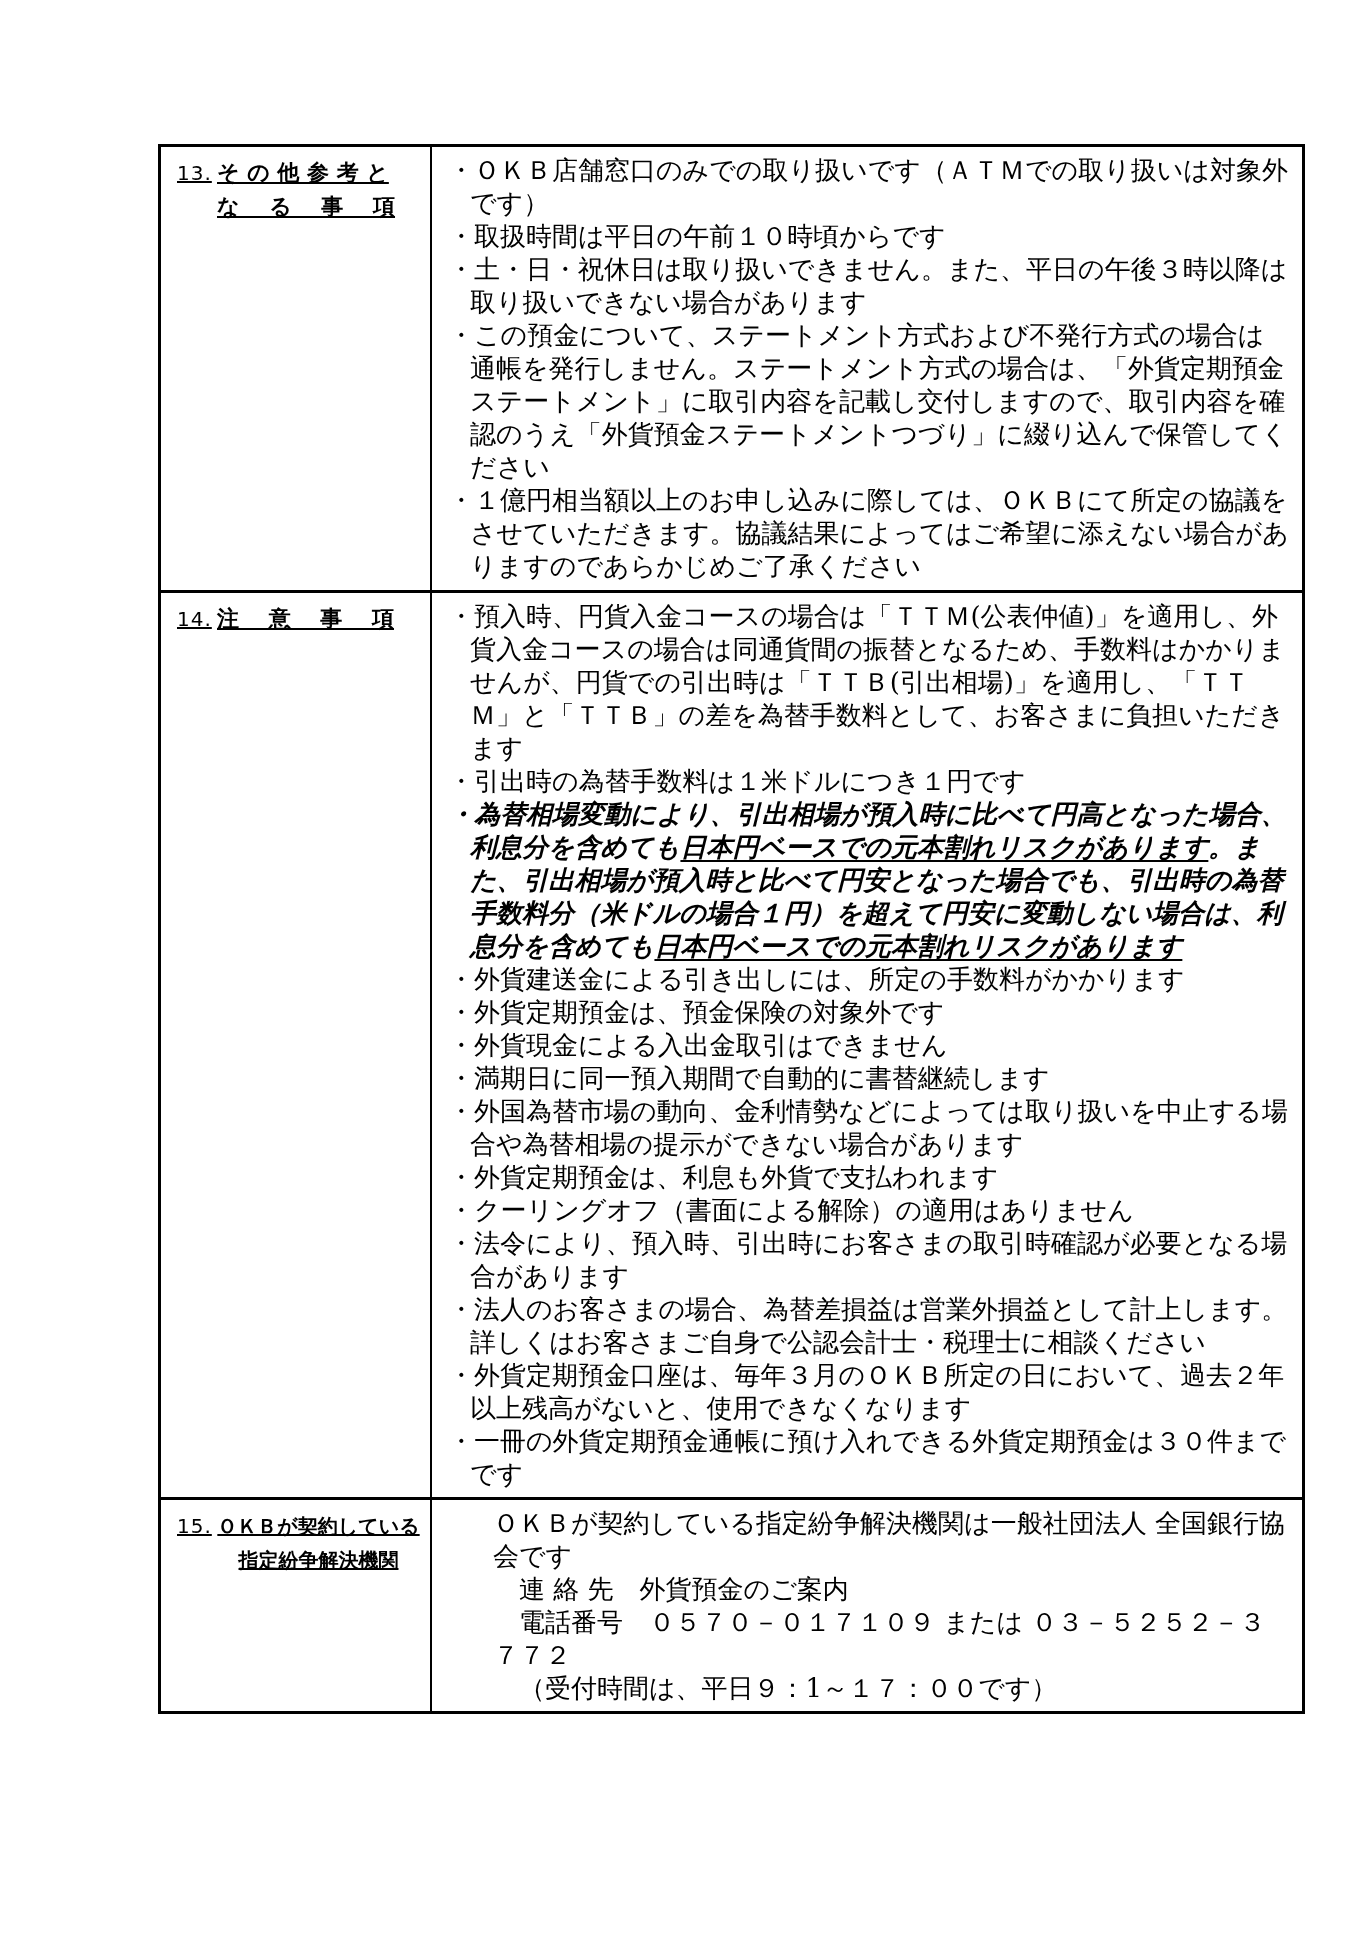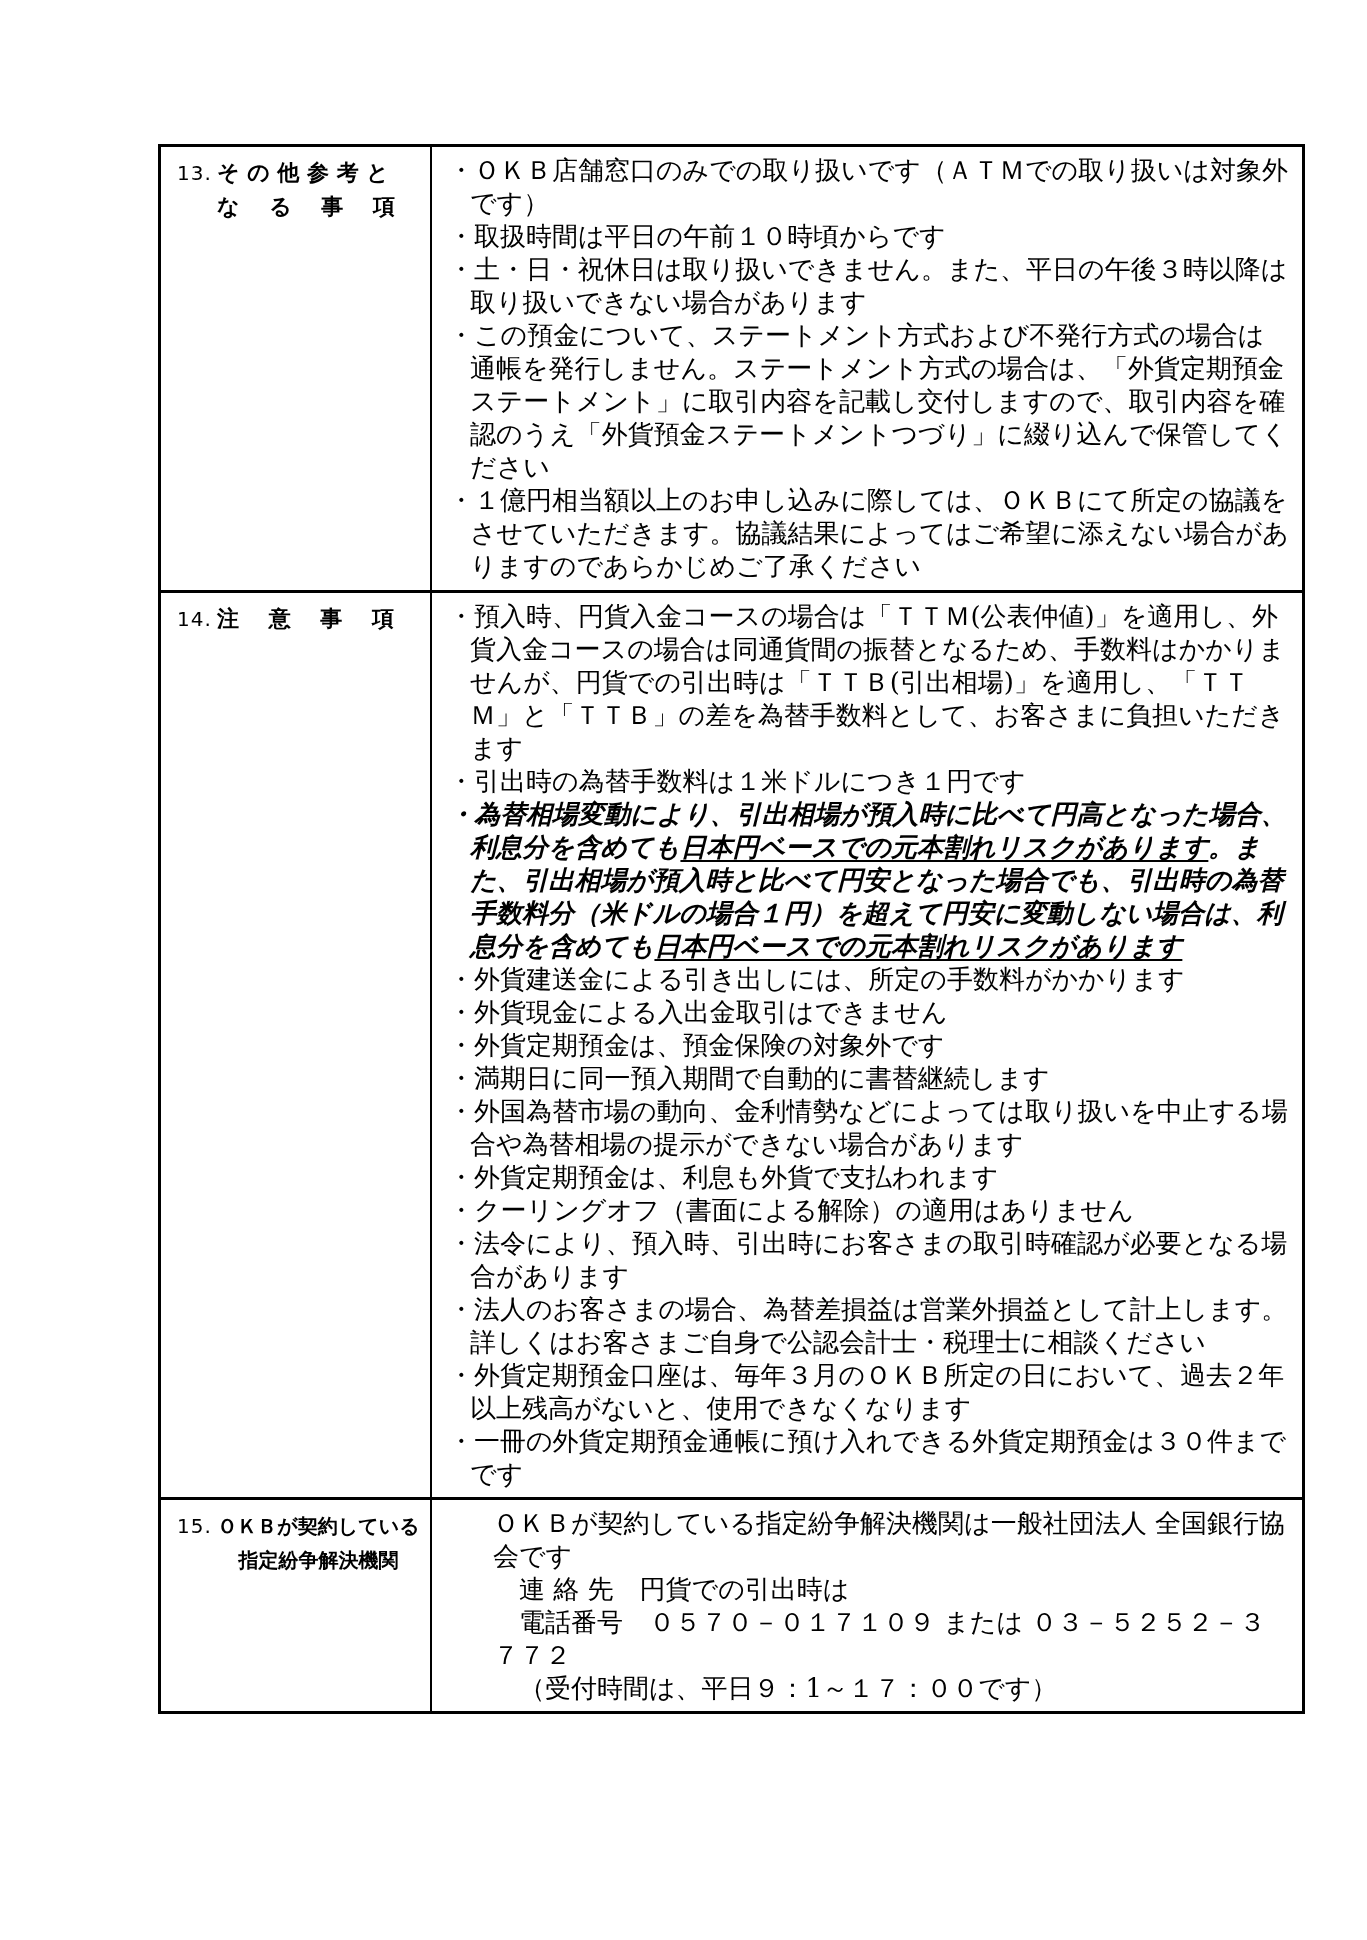--- a/index.html
+++ b/index.html
@@ -30,20 +30,21 @@
   .cell-head {
     flex: 0 0 271px;
     width: 271px;
     box-sizing: border-box;
     border-right: 2px solid #000000;
     padding: 9px 20px 8px 16px;
     font-family: "DejaVu Sans", "Liberation Sans", sans-serif;
     font-weight: bold;
     font-size: 22px;
     line-height: 34px;
+    text-decoration: underline;
   }
   .row-dispute .cell-head { font-size: 20px; padding-right: 10px; }
   .row-head { display: flex; }
   .row-num {
     flex: 0 0 40px;
     font-weight: normal;
     font-size: 20px;
     letter-spacing: 1px;
   }
   .row-title { flex: 1; }
@@ -111,22 +112,22 @@
         </div>
       </div>
       <div class="cell-body">
         <div>
             <div class="bullet">・預入時、円貨入金コースの場合は「ＴＴＭ(公表仲値)」を適用し、外貨入金コースの場合は同通貨間の振替となるため、手数料はかかりませんが、円貨での引出時は「ＴＴＢ(引出相場)」を適用し、「ＴＴＭ」と「ＴＴＢ」の差を為替手数料として、お客さまに負担いただきます</div>
             <div class="bullet">・引出時の為替手数料は１米ドルにつき１円です</div>
           </div>
         <div class="bullet bold-bullet"><span>・為替相場変動により、引出相場が預入時に比べて円高となった場合、利息分を含めても</span><span class="ul">日本円ベースでの元本割れリスクがあります</span><span>。また、引出相場が預入時と比べて円安となった場合でも、引出時の為替手数料分（米ドルの場合１円）を超えて円安に変動しない場合は、利息分を含めても</span><span class="ul">日本円ベースでの元本割れリスクがあります</span></div>
         <div>
             <div class="bullet">・外貨建送金による引き出しには、所定の手数料がかかります</div>
+            <div class="bullet">・外貨定期預金は、預金保険の対象外です</div>
             <div class="bullet">・外貨現金による入出金取引はできません</div>
-            <div class="bullet">・外貨定期預金は、預金保険の対象外です</div>
             <div class="bullet">・満期日に同一預入期間で自動的に書替継続します</div>
             <div class="bullet">・外国為替市場の動向、金利情勢などによっては取り扱いを中止する場合や為替相場の提示ができない場合があります</div>
             <div class="bullet">・外貨定期預金は、利息も外貨で支払われます</div>
             <div class="bullet">・クーリングオフ（書面による解除）の適用はありません</div>
             <div class="bullet">・法令により、預入時、引出時にお客さまの取引時確認が必要となる場合があります</div>
             <div class="bullet">・法人のお客さまの場合、為替差損益は営業外損益として計上します。詳しくはお客さまご自身で公認会計士・税理士に相談ください</div>
             <div class="bullet">・外貨定期預金口座は、毎年３月のＯＫＢ所定の日において、過去２年以上残高がないと、使用できなくなります</div>
             <div class="bullet">・一冊の外貨定期預金通帳に預け入れできる外貨定期預金は３０件までです</div>
           </div>
       </div>
@@ -138,21 +139,21 @@
           <div class="row-num">15.</div>
           <div class="row-title title-center">
             <div class="title-line">ＯＫＢが契約している</div>
             <div class="title-line">指定紛争解決機関</div>
           </div>
         </div>
       </div>
       <div class="cell-body">
         <div>
             <div class="info-line">ＯＫＢが契約している指定紛争解決機関は一般社団法人 全国銀行協会です</div>
-            <div class="info-line">　連 絡 先　円貨での引出時は</div>
+            <div class="info-line">　連 絡 先　外貨預金のご案内</div>
             <div class="info-line">　電話番号　０５７０－０１７１０９ または ０３－５２５２－３７７２</div>
             <div class="info-line">　（受付時間は、平日９：1～１７：００です）</div>
           </div>
       </div>
     </div>
 
   </div>
 </div>
 
 </body></html>

